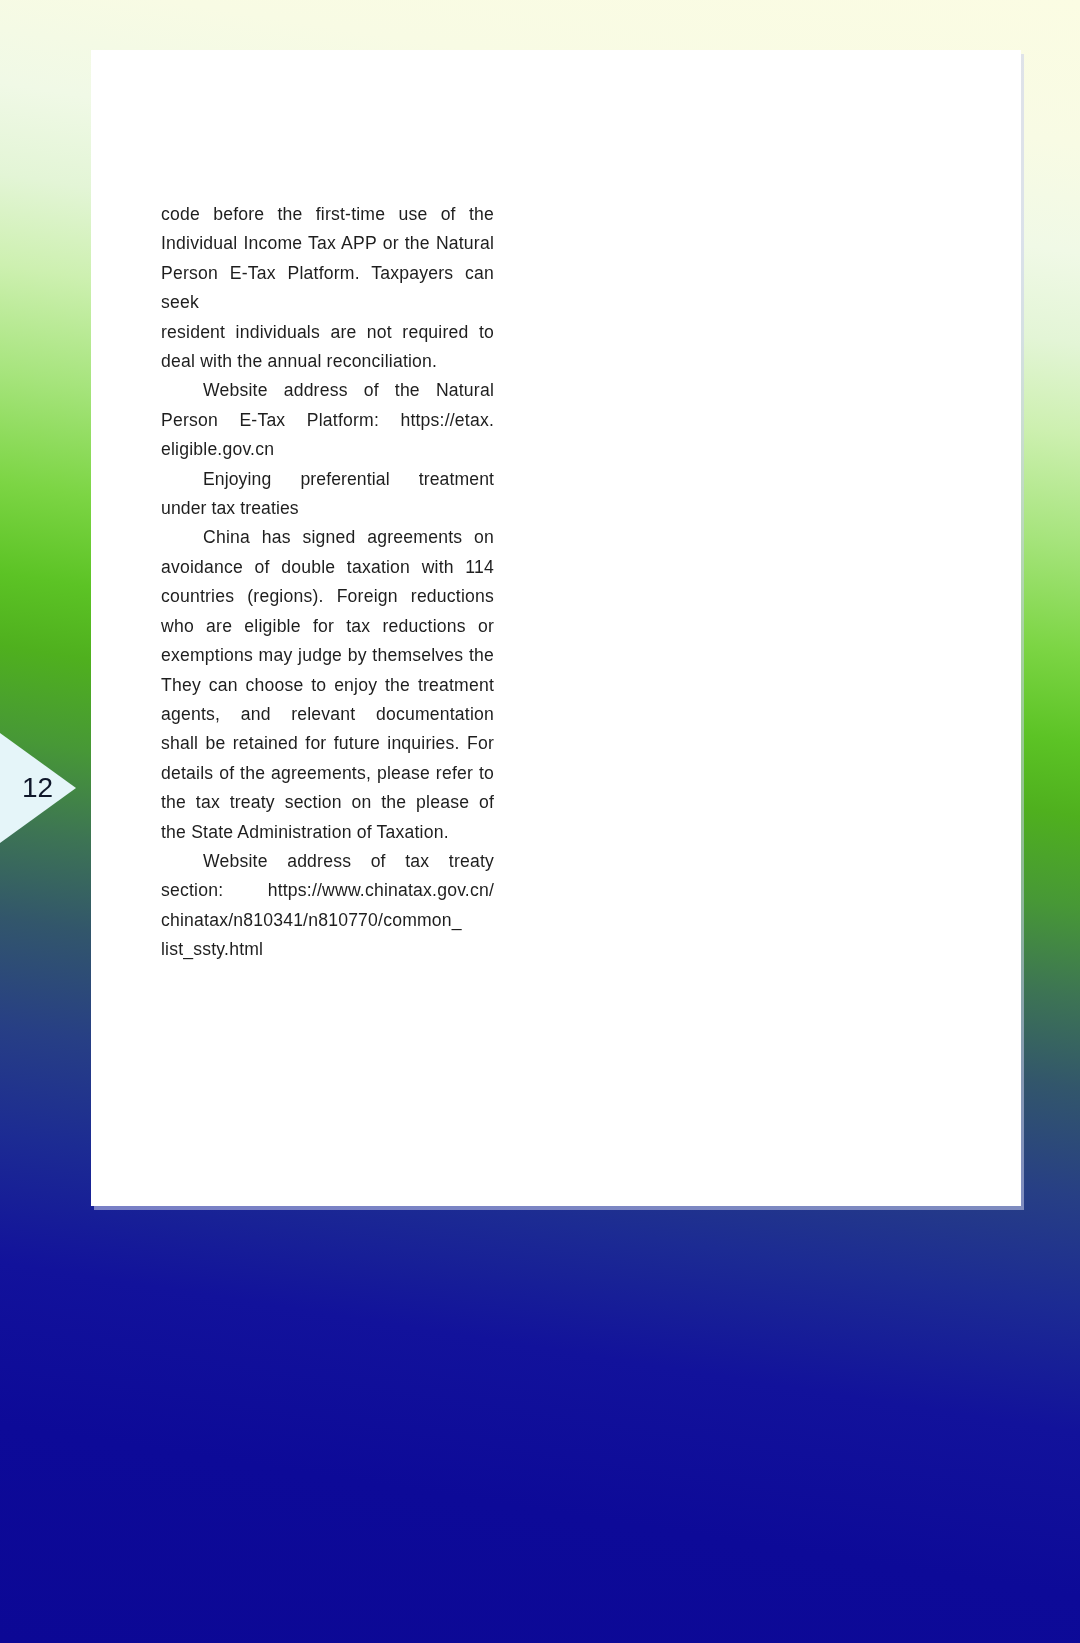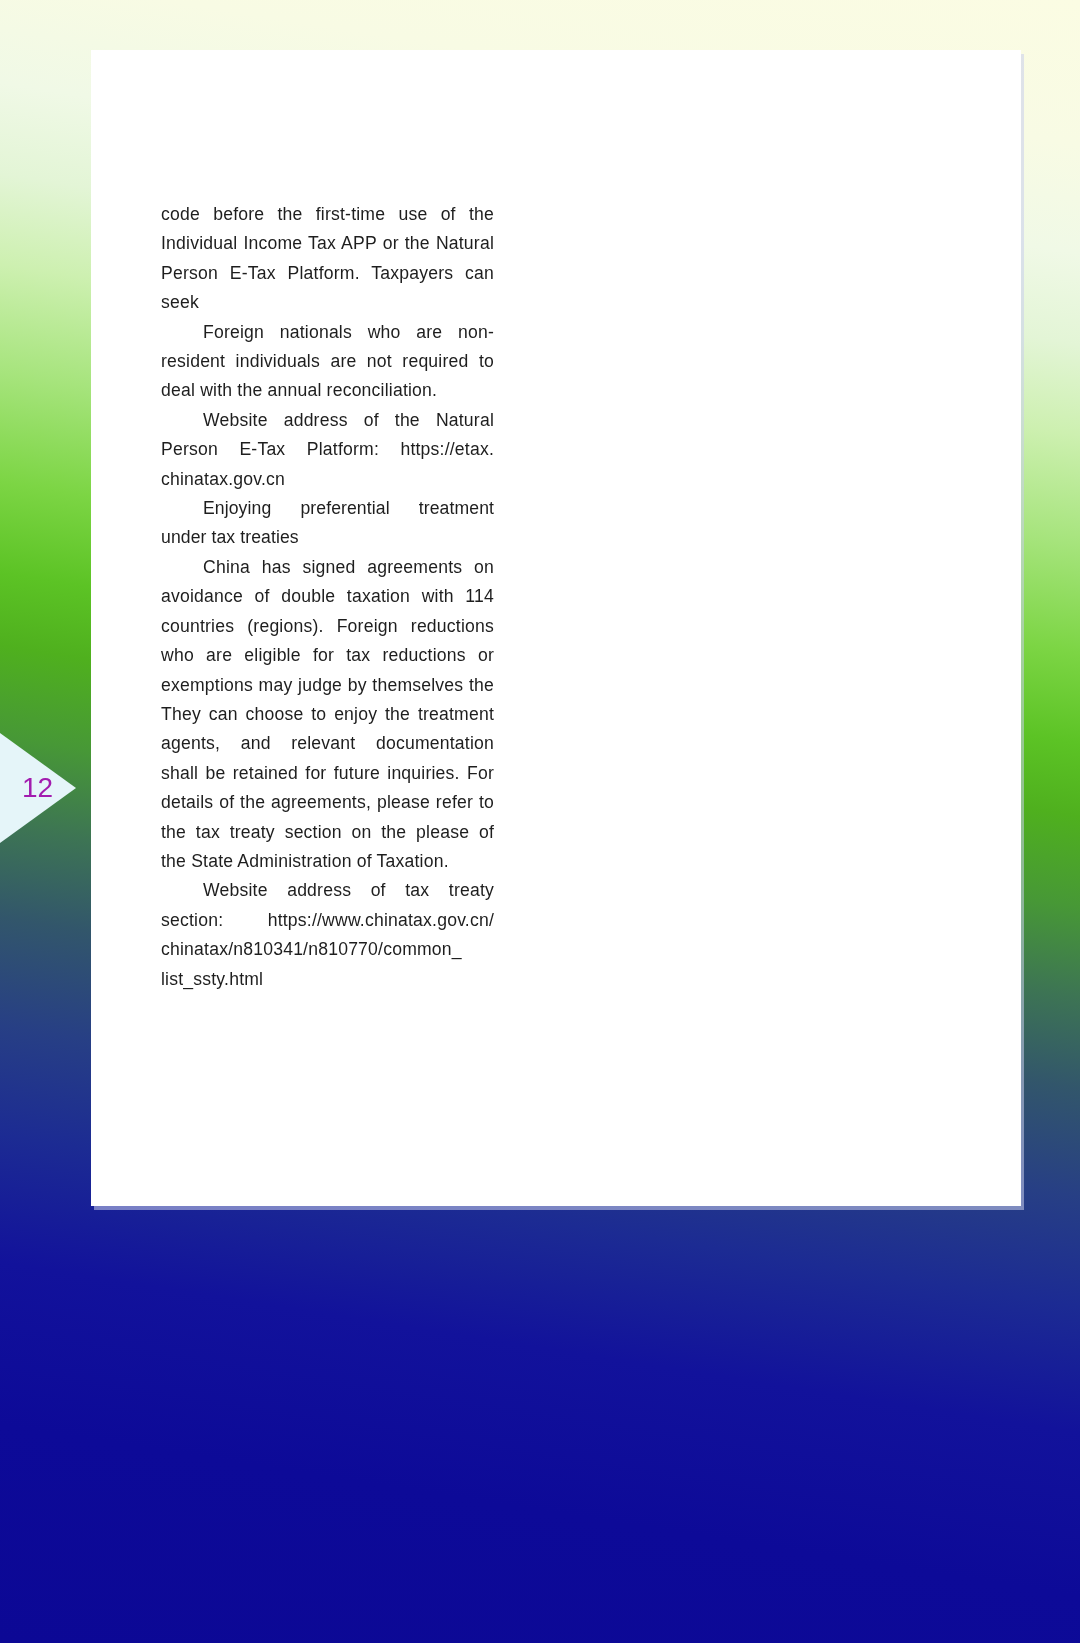--- a/index.html
+++ b/index.html
@@ -83,44 +83,43 @@
     background: #e5f5f9;
     clip-path: polygon(0 0, 100% 50%, 0 100%);
     display: flex;
     align-items: center;
     box-sizing: border-box;
     padding-left: 22px;
   }
   .page-num {
     font-size: 28px;
     font-weight: 500;
-    color: #a21caf;
+    color: #0f172a;
     line-height: 1;
   }
 </style>
 </head>
 <body>
 
 <div class="screen">
   <div class="sheet">
     <div class="text-column" id="text-column">
         <div class="para">
           <div class="line">code before the first-time use of the</div>
           <div class="line">Individual Income Tax APP or the Natural</div>
           <div class="line">Person E-Tax Platform. Taxpayers can seek</div>
         </div>
         <div class="para">
-          <div class="line indent">Foreign nationals who are non-</div>
           <div class="line">resident individuals are not required to</div>
           <div class="line last">deal with the annual reconciliation.</div>
         </div>
         <div class="para">
           <div class="line indent">Website address of the Natural</div>
           <div class="line">Person E-Tax Platform: https://etax.</div>
-          <div class="line last">chinatax.gov.cn</div>
+          <div class="line last">eligible.gov.cn</div>
         </div>
         <div class="para bold">
           <div class="line indent">Enjoying preferential treatment</div>
           <div class="line last">under tax treaties</div>
         </div>
         <div class="para">
           <div class="line indent">China has signed agreements on</div>
           <div class="line">avoidance of double taxation with 114</div>
           <div class="line">countries (regions). Foreign reductions</div>
           <div class="line">who are eligible for tax reductions or</div>

